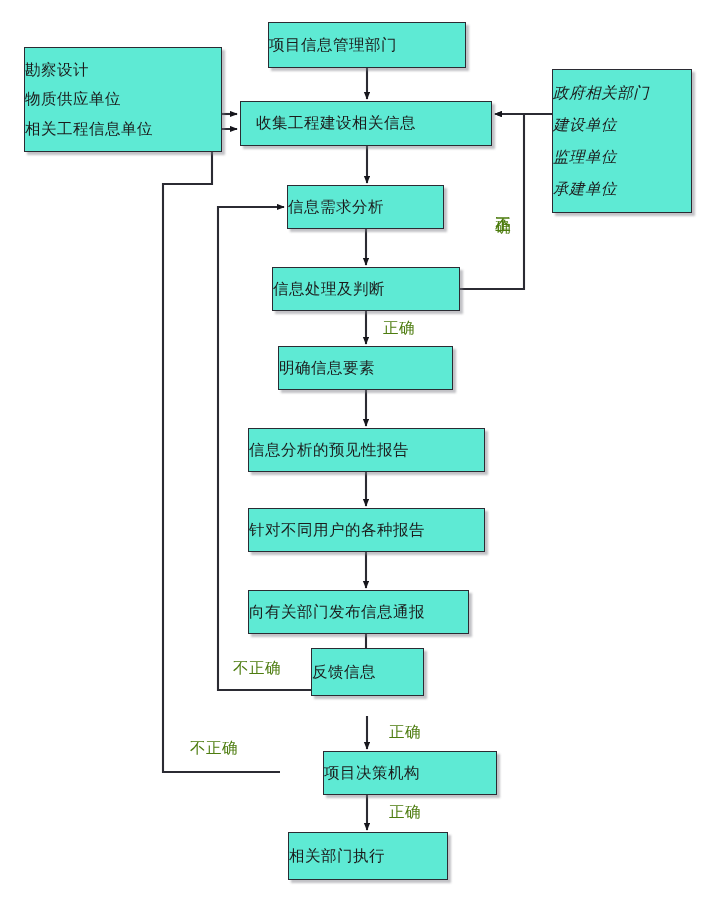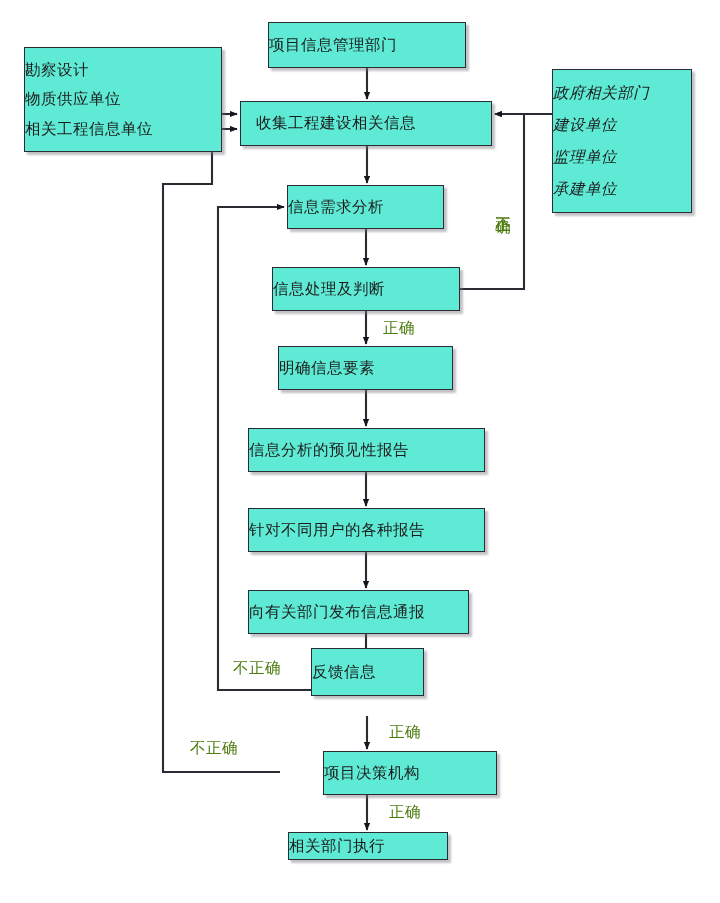--- a/index.html
+++ b/index.html
@@ -155,21 +155,21 @@
   </div>
 
   <div class="node" style="left:311px; top:648px; width:113px; height:48px;">
     <span class="ln">反馈信息</span>
   </div>
 
   <div class="node" style="left:280px; top:751px; width:174px; height:44px;margin-left:43px;">
     <span class="ln">项目决策机构</span>
   </div>
 
-  <div class="node" style="left:288px; top:832px; width:160px; height:28px;">
+  <div class="node" style="left:288px; top:832px; width:160px; height:48px;">
     <span class="ln">相关部门执行</span>
   </div>
 
   <div class="edge-label vertical" style="left:492px; top:205px;">不正确</div>
 
   <div class="edge-label" style="left:383px; top:318px;">正确</div>
 
   <div class="edge-label" style="left:233px; top:658px;">不正确</div>
 
   <div class="edge-label" style="left:389px; top:722px;">正确</div>

